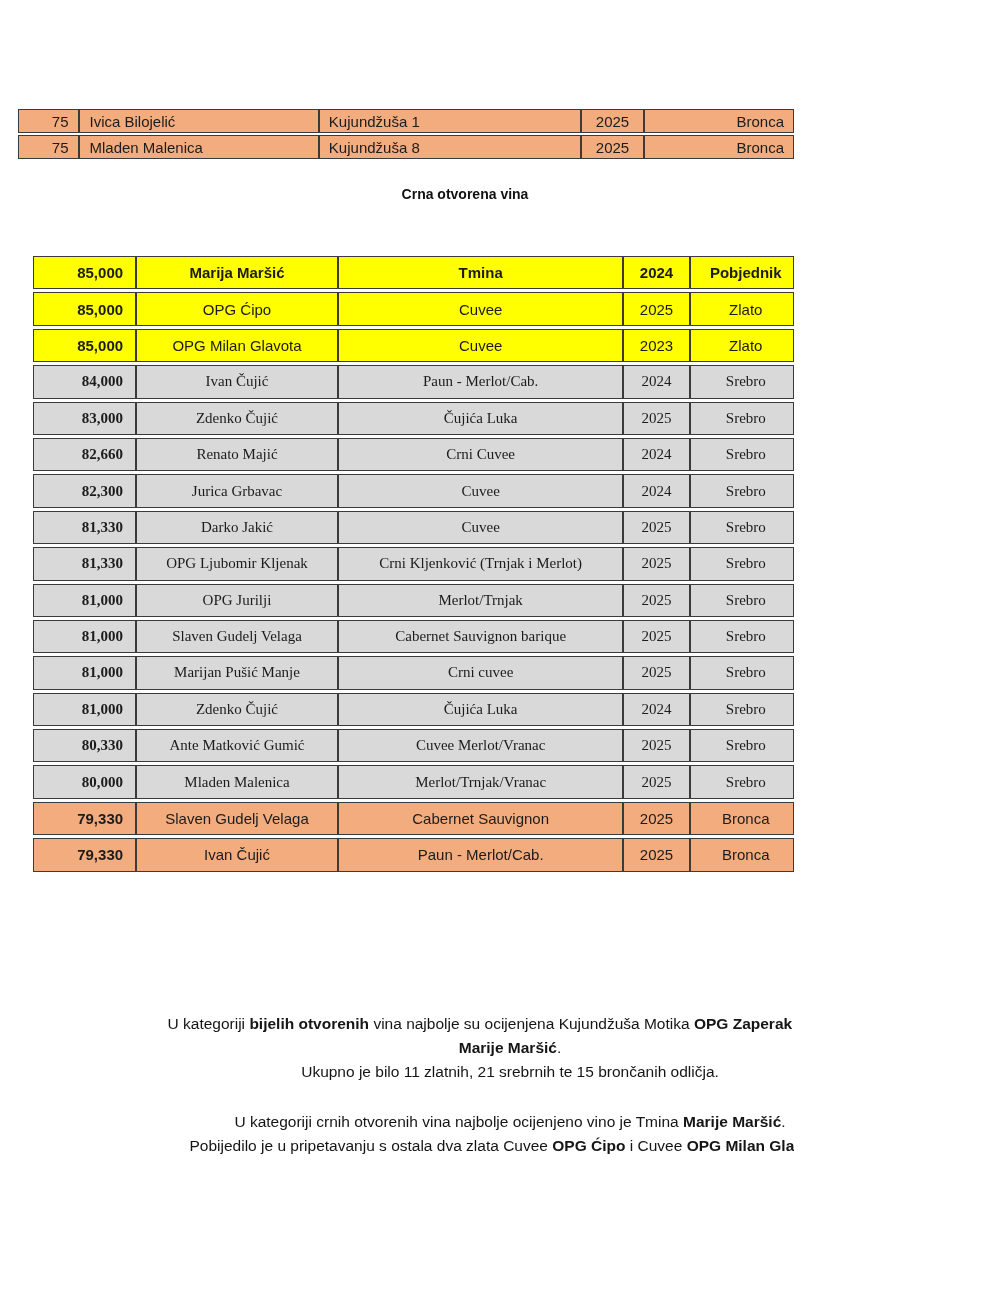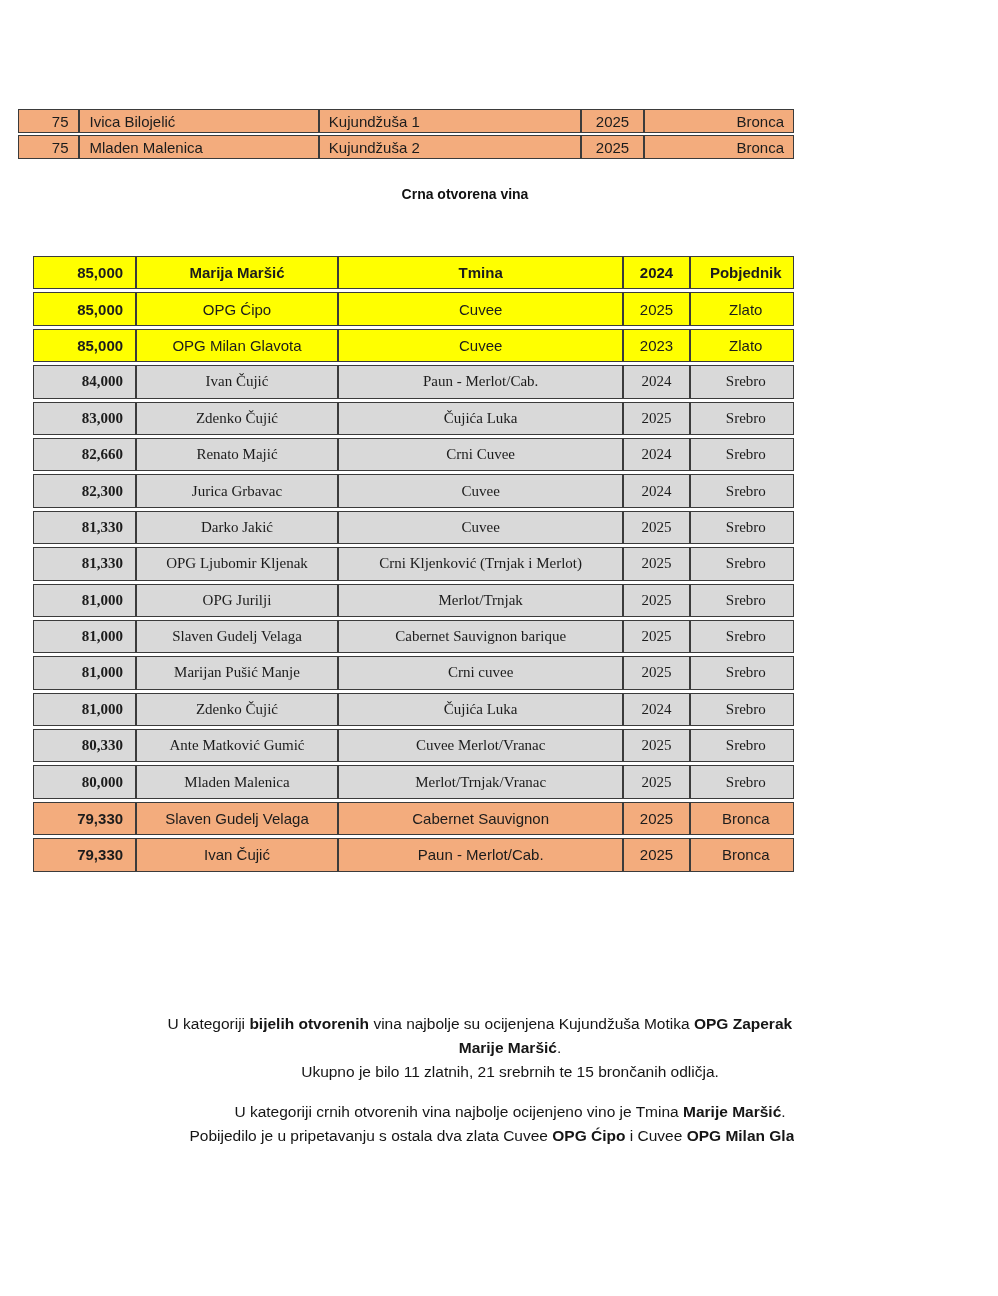--- a/index.html
+++ b/index.html
@@ -56,21 +56,21 @@
   #main-table .col-score{text-align:right;padding-right:12px;font-weight:700;}
   #main-table .col-name,#main-table .col-wine,#main-table .col-year{text-align:center;}
   #main-table .col-medal{text-align:center;padding-left:9px;}
 
   
   #notes{
     position:absolute;left:75px;top:1012px;width:870px;
     font-size:15.5px;line-height:24px;color:#151515;text-align:center;
   }
   .note-block{margin:0 0 0 0;}
-  .note-block + .note-block{margin-top:16px;}
+  .note-block + .note-block{margin-top:26px;}
   .b{font-weight:700;}
 </style>
 </head>
 <body>
 
 <div class="page">
 
   <table id="top-table">
     <colgroup>
       <col style="width:72px">
@@ -83,21 +83,21 @@
         <tr class="bg-orange">
           <td class="col-score">75</td>
           <td class="col-name">Ivica Bilojelić</td>
           <td class="col-wine">Kujundžuša 1</td>
           <td class="col-year">2025</td>
           <td class="col-medal">Bronca</td>
         </tr>
         <tr class="bg-orange">
           <td class="col-score">75</td>
           <td class="col-name">Mladen Malenica</td>
-          <td class="col-wine">Kujundžuša 2</td>
+          <td class="col-wine">Kujundžuša 8</td>
           <td class="col-year">2025</td>
           <td class="col-medal">Bronca</td>
         </tr>
       </tbody>
   </table>
 
   <div class="title">Crna otvorena vina</div>
 
   <table id="main-table">
     <colgroup>

